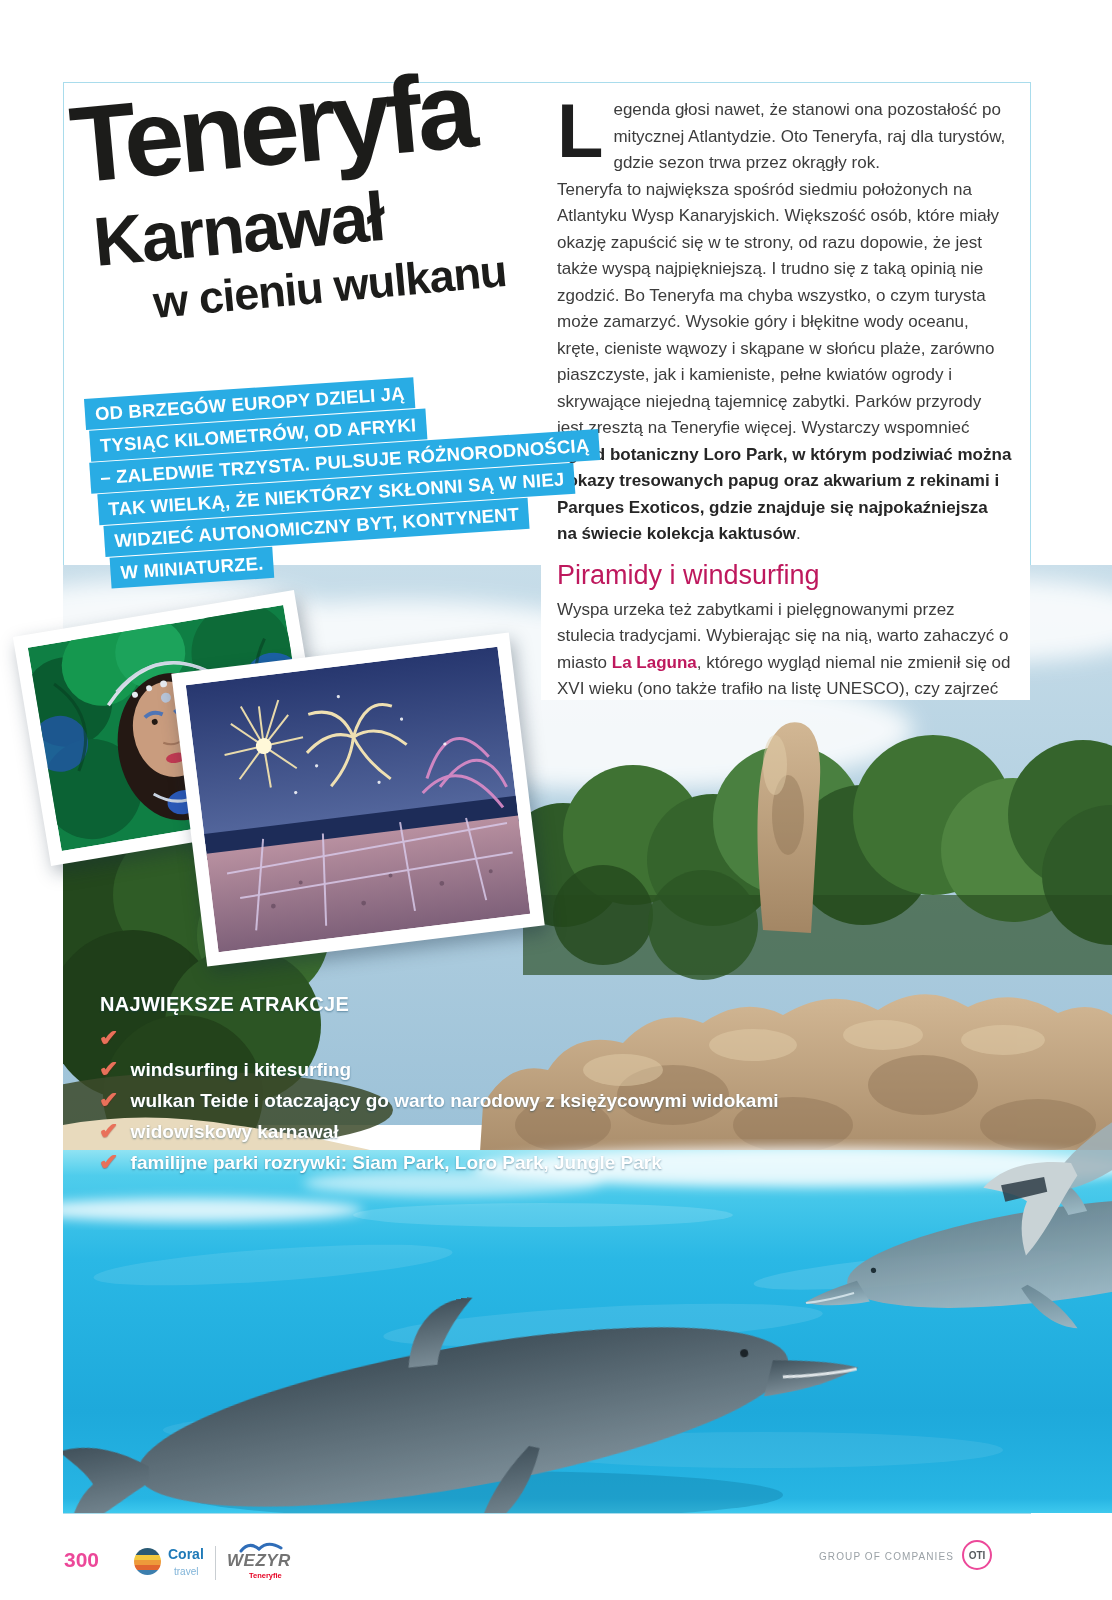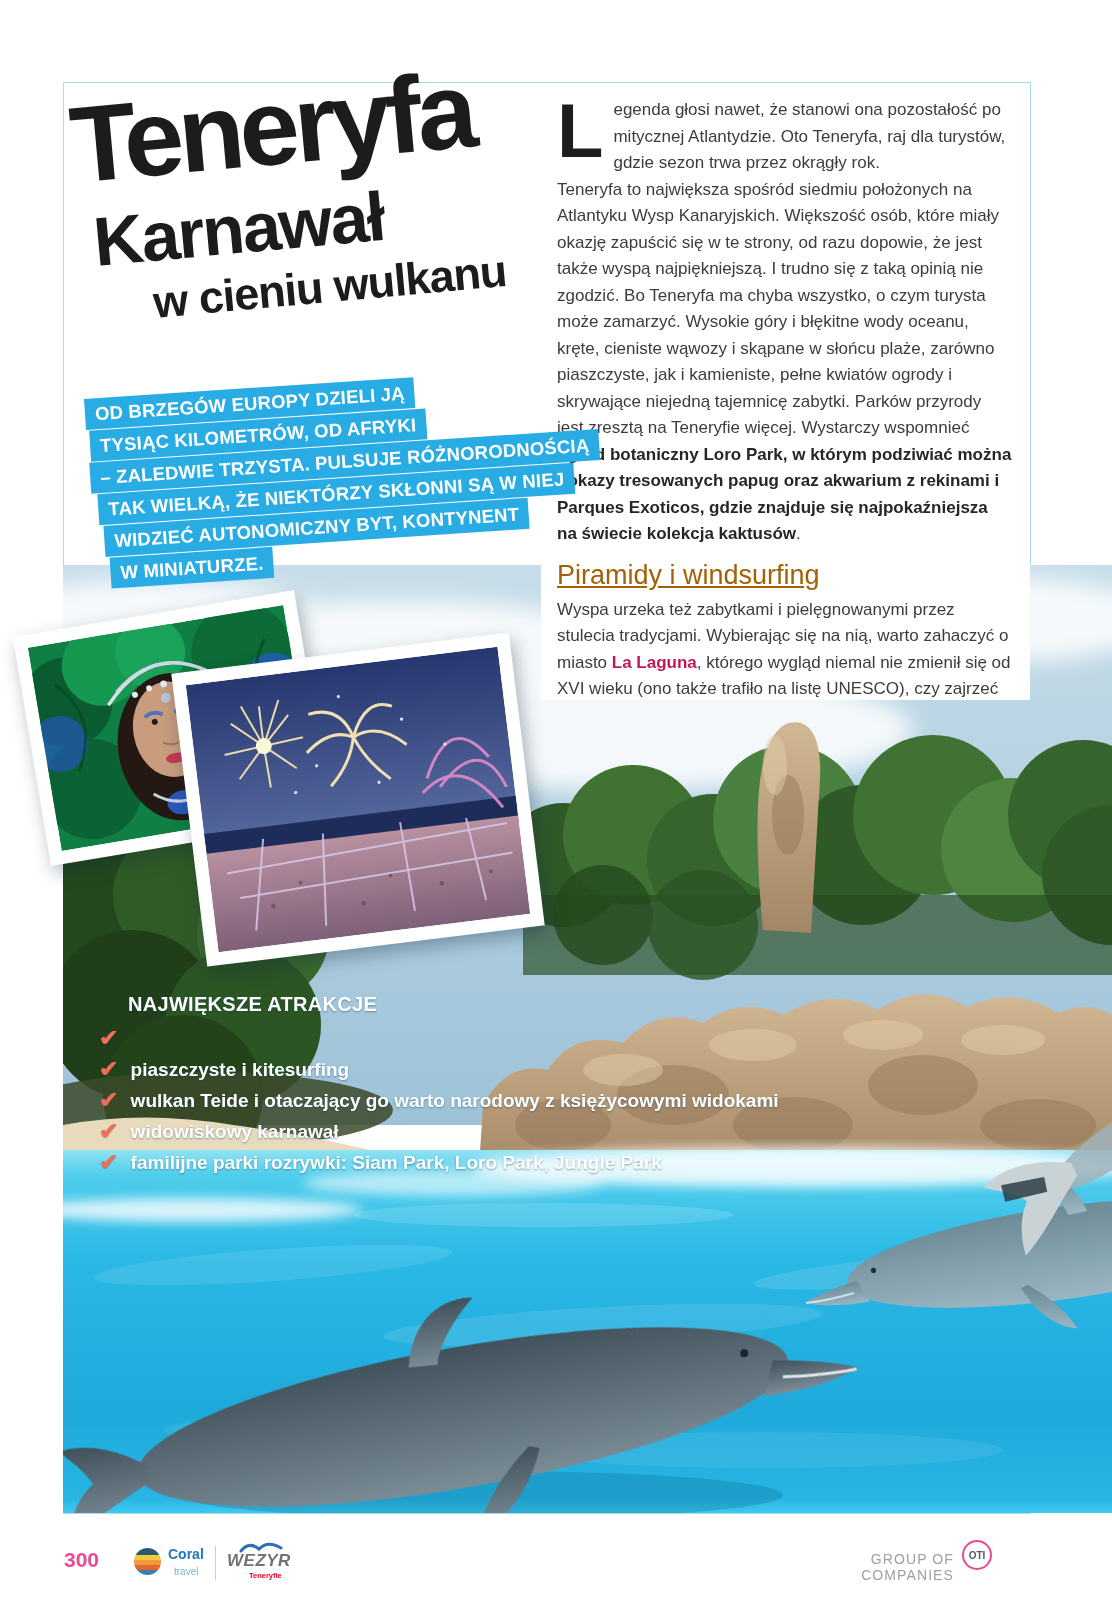--- a/index.html
+++ b/index.html
@@ -26,53 +26,53 @@
   .ribbon:nth-child(6){margin-left:15px;}
   
   .whitebox{position:absolute;left:541px;top:83px;width:489px;height:617px;background:#fff;
             z-index:3;padding:14px 18px 0 16px;box-sizing:border-box;overflow:hidden;}
   .article{color:#3c3c3c;font-size:17px;line-height:26.5px;}
   .article p{margin:0;}
   .dropcap{float:left;font-size:76px;line-height:60px;font-weight:700;color:#1e1e1e;
            margin:4px 10px 0 0;}
   .b{font-weight:700;color:#262626;}
   .coral{font-weight:700;color:#be185d;}
-  .h2{color:#a16207;font-size:27px;line-height:30px;font-weight:400;margin:12px 0 7px 0;text-decoration:underline;}
+  .h2{color:#be185d;font-size:27px;line-height:30px;font-weight:400;margin:12px 0 7px 0;}
   
   .photo{position:absolute;left:63px;top:565px;width:1049px;height:948px;z-index:2;overflow:hidden;}
   .photo svg{display:block;}
   
   .polaroid{position:absolute;background:#fff;z-index:4;
             box-shadow:3px 8px 18px rgba(20,40,60,.35);padding:13px;}
   .polaroid svg{display:block;}
   .polaroid-carnival{left:30px;top:612px;transform:rotate(-9.5deg);}
   .polaroid-fireworks{left:188px;top:652px;transform:rotate(-7deg);z-index:5;}
   
   .attractions{position:absolute;left:100px;top:993px;width:760px;z-index:6;color:#fff;
                text-shadow:0 1px 2px rgba(0,60,90,.45);}
-  .attractions-header{font-size:20px;font-weight:700;letter-spacing:.3px;margin-bottom:10px;margin-left:28px;}
+  .attractions-header{font-size:20px;font-weight:700;letter-spacing:.3px;margin-bottom:10px;}
   .attr-item{display:flex;align-items:baseline;margin-top:7px;font-size:19px;font-weight:700;}
   .check{color:#e9705a;font-size:21px;margin-right:13px;transform:rotate(-4deg) scaleX(1.15);
          text-shadow:0 1px 1px rgba(120,20,10,.35);}
   
   .page-number{position:absolute;left:64px;top:1548px;font-size:21px;font-weight:700;color:#ec4899;z-index:7;}
   .coral-logo{position:absolute;left:134px;top:1544px;z-index:7;}
   .coral-ball{position:absolute;left:0;top:4px;width:27px;height:27px;border-radius:50%;
       background:linear-gradient(180deg,#2a5a74 0%,#2a5a74 26%,#f2c83e 26%,#f2c83e 44%,
                  #ee9a3a 44%,#ee9a3a 62%,#e2662f 62%,#e2662f 82%,#3c7fae 82%,#3c7fae 100%);}
   .coral-word{position:absolute;left:34px;top:2px;font-size:14px;font-weight:700;color:#1f7ab8;}
   .coral-travel{position:absolute;left:40px;top:22px;font-size:10px;color:#7fb3d8;}
   .footer-divider{position:absolute;left:215px;top:1546px;width:1px;height:34px;background:#c9ced2;z-index:7;}
   .wezyr-logo{position:absolute;left:227px;top:1540px;z-index:7;width:70px;}
   .wezyr-bird{position:absolute;left:12px;top:0;}
   .wezyr-word{position:absolute;left:0;top:11px;font-size:17px;font-weight:700;
               font-style:italic;color:#737373;letter-spacing:.5px;}
   .wezyr-sub{position:absolute;left:22px;top:31px;font-size:7.5px;font-weight:700;color:#e60023;}
   .group-label{position:absolute;left:790px;top:1551px;width:164px;text-align:right;
-               font-size:14px;color:#9aa1a6;letter-spacing:1.1px;z-index:7;}
+               font-size:10px;color:#9aa1a6;letter-spacing:1.1px;z-index:7;}
   .oti-logo{position:absolute;left:962px;top:1540px;width:26px;height:26px;border-radius:50%;
             border:2px solid #ec4899;color:#555a5e;font-size:10px;font-weight:700;
             display:flex;align-items:center;justify-content:center;z-index:7;}
 </style>
 </head>
 <body>
 
 <div class="page">
 
   <div class="frame"></div>
@@ -334,21 +334,21 @@
     </svg>
   </div>
 
   <div class="attractions">
     <div class="attractions-header">NAJWIĘKSZE ATRAKCJE</div>
     <div class="attr-item">
         <span class="check">✔</span>
       </div>
     <div class="attr-item">
         <span class="check">✔</span>
-        <span>piaszczyste i kitesurfing</span>
+        <span>windsurfing i kitesurfing</span>
       </div>
     <div class="attr-item">
         <span class="check">✔</span>
         <span>wulkan Teide i otaczający go warto narodowy z księżycowymi widokami</span>
       </div>
     <div class="attr-item">
         <span class="check">✔</span>
         <span>widowiskowy karnawał</span>
       </div>
     <div class="attr-item">

